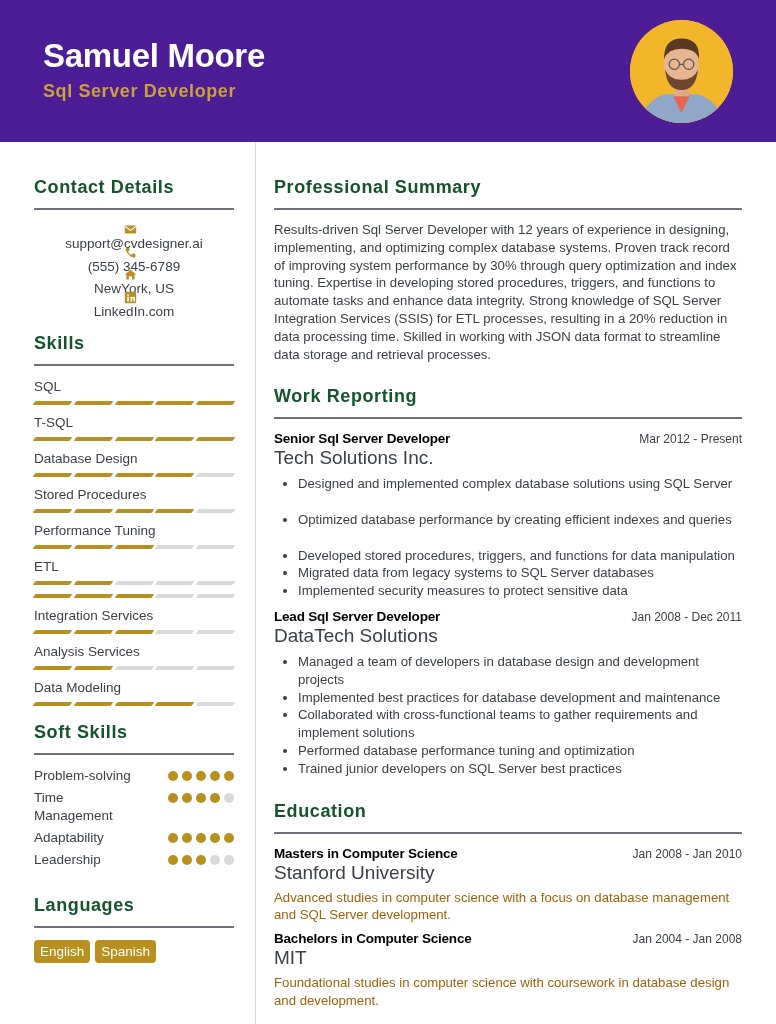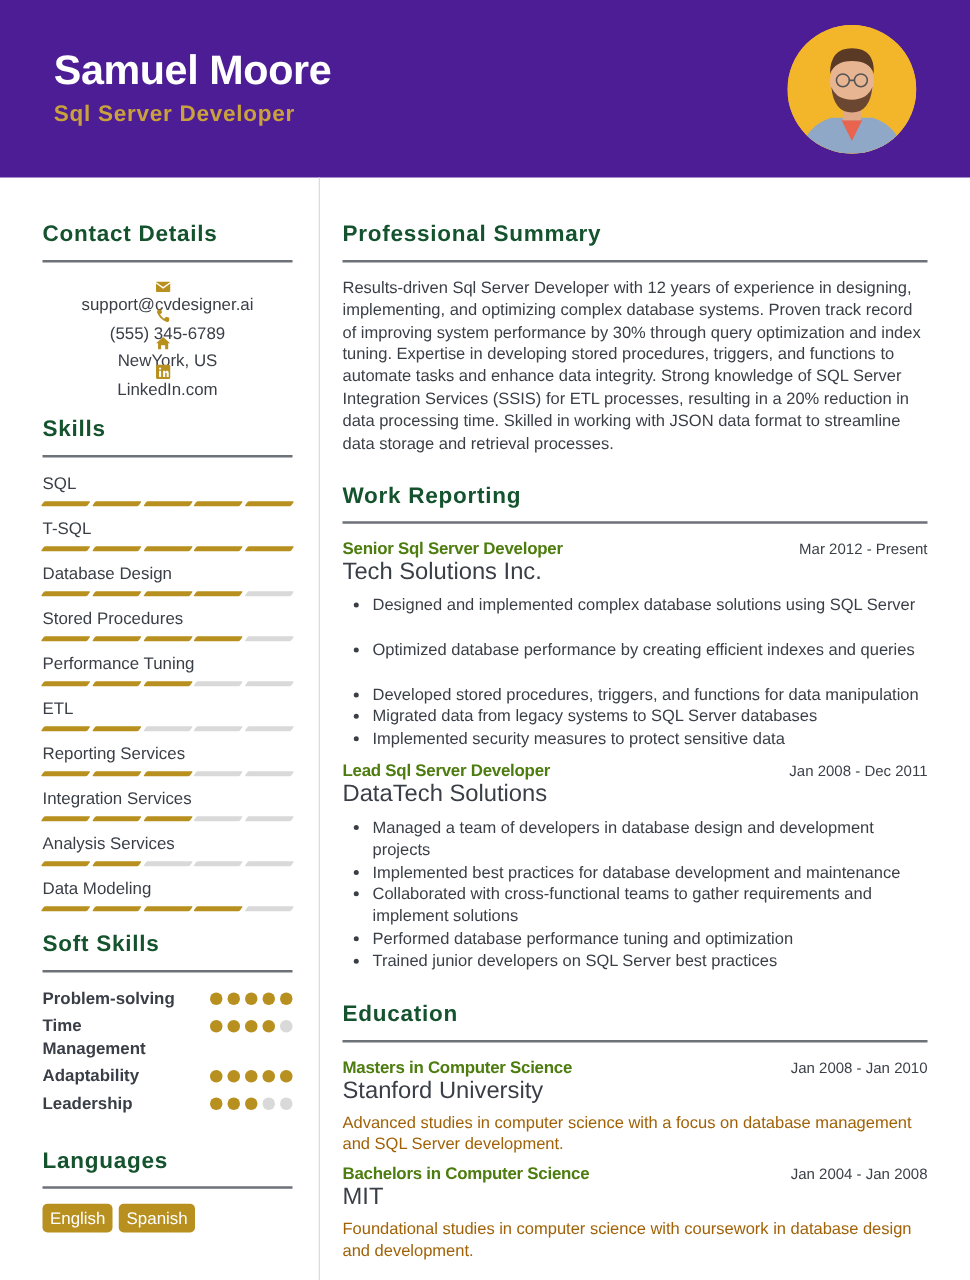--- a/index.html
+++ b/index.html
@@ -24,33 +24,33 @@
   .contact-row { display: flex; align-items: center; height: 22.5px; font-size: 13.5px; color: #3a3f47; flex-direction: column; }
   .contact-row .ic { width: 13px; height: 13px; margin-right: 8px; display: inline-flex; align-items: center; justify-content: center; }
   .contact-row .ic svg { width: 13px; height: 13px; display: block; }
 
   .skill { margin-top: 0; }
   .skill-label { font-size: 13.5px; color: #3a3f47; height: 18px; line-height: 18px; }
   .bars { display: flex; gap: 4px; margin-top: 5px; margin-bottom: 9px; }
   .bar { width: 37px; height: 4px; background: #b8901f; transform: skewX(-35deg); border-radius: 1px; }
   .bar.off { background: #d9d9d9; }
 
-  .soft-row { display: flex; justify-content: space-between; align-items: flex-start; font-size: 13.5px; color: #3a3f47; line-height: 18px; margin-bottom: 4px; font-weight: bold; }
+  .soft-row { display: flex; justify-content: space-between; align-items: flex-start; font-size: 13.5px; color: #3a3f47; line-height: 18px; margin-bottom: 4px; }
   .soft-row .lbl { width: 110px; }
   .dots { display: flex; gap: 4px; padding-top: 4px; }
   .dot { width: 10px; height: 10px; border-radius: 50%; background: #b8901f; }
   .dot.off { background: #d9d9d9; }
 
   .langs { display: flex; gap: 5px; margin-top: 12px; }
   .lang { background: #b8901f; color: #ffffff; font-size: 13.5px; padding: 3px 6px; border-radius: 4px; height: 23px; line-height: 17px; }
 
   .summary { font-size: 13.2px; line-height: 17.8px; color: #3a3f47; margin-top: 11px; }
 
   .entry-head { display: flex; justify-content: space-between; align-items: baseline; margin-top: 12px; }
-  .entry-title { font-size: 13.5px; font-weight: bold; color: #4d7c0f; letter-spacing: -0.2px; }
+  .entry-title { font-size: 13.5px; font-weight: bold; color: #000000; letter-spacing: -0.2px; }
   .entry-date { font-size: 12px; color: #3a3f47; }
   .entry-org { font-size: 19px; color: #3a3f47; margin-top: 1px; }
   .bullets { list-style: disc; margin-left: 24px; margin-top: 6px; font-size: 13.2px; line-height: 17.8px; color: #3a3f47; }
   .bullets li { padding-left: 0; }
   .bullets li.gap { margin-bottom: 17.8px; }
   .edu-desc { font-size: 13.2px; line-height: 17.8px; color: #a16207; margin-top: 5px; }
 </style>
 </head>
 <body>
 
@@ -172,21 +172,20 @@
         <div class="skill-label">ETL</div>
         <div class="bars">
           <span class="bar"></span>
           <span class="bar"></span>
           <span class="bar off"></span>
           <span class="bar off"></span>
           <span class="bar off"></span>
         </div>
       </div>
       <div class="skill">
-        <div class="skill-label">Reporting Services</div>
         <div class="bars">
           <span class="bar"></span>
           <span class="bar"></span>
           <span class="bar"></span>
           <span class="bar off"></span>
           <span class="bar off"></span>
         </div>
       </div>
       <div class="skill">
         <div class="skill-label">Integration Services</div>

